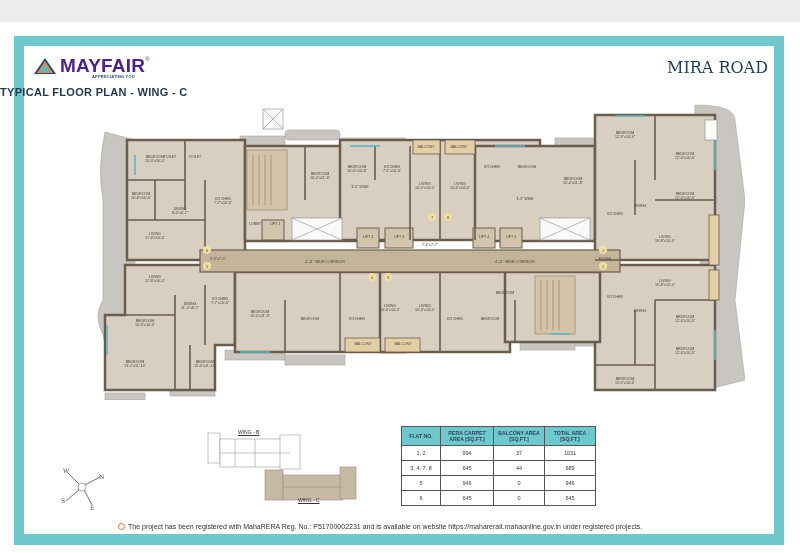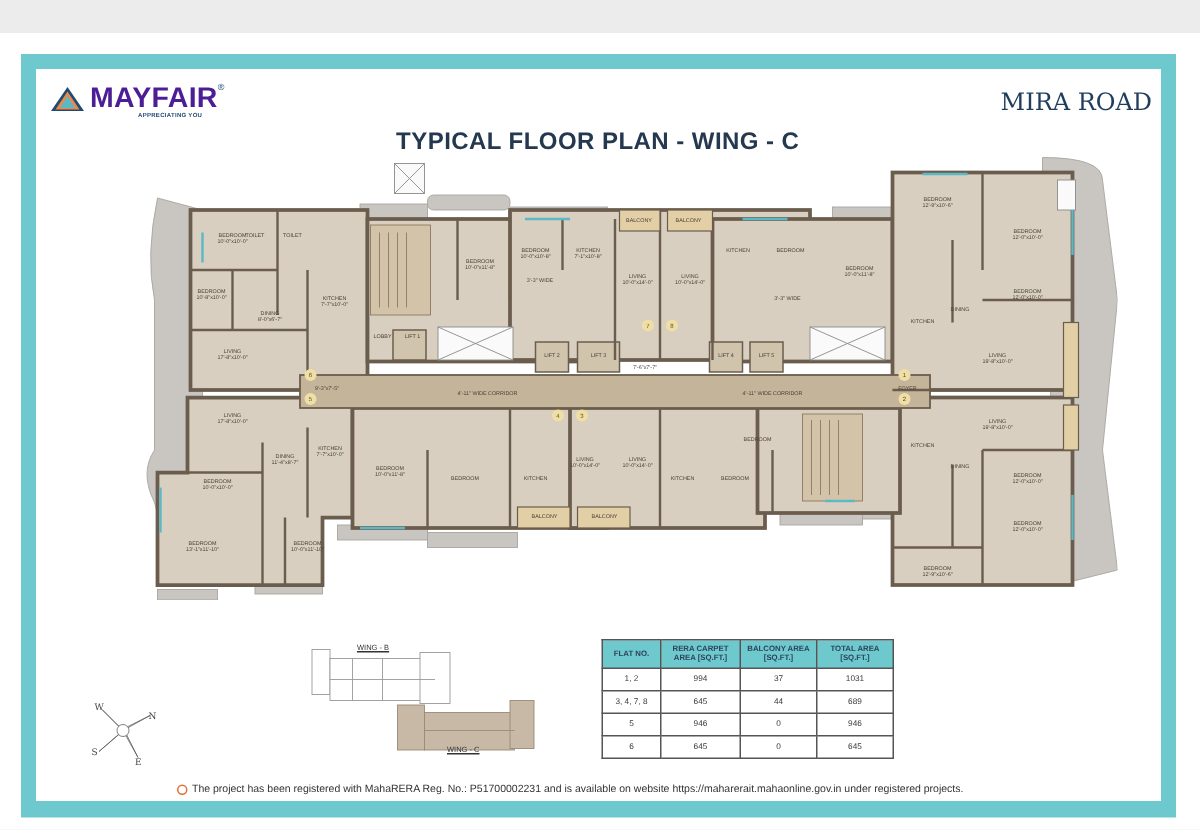--- a/index.html
+++ b/index.html
@@ -7,21 +7,21 @@
   .topbar{position:absolute;left:0;top:0;width:800px;height:22px;background:#ececec;}
   .sheet{position:absolute;left:0;top:22px;width:800px;height:531px;background:#fff;}
   .frame{position:absolute;left:14px;top:36px;width:770px;height:509px;background:#6ec9cf;}
   .inner{position:absolute;left:24px;top:46px;width:750px;height:488px;background:#fff;}
   .logo{position:absolute;left:34px;top:56px;display:flex;align-items:flex-start;}
   .logo-mark{width:22px;height:16px;margin-right:4px;margin-top:2px;}
   .logo-text{font-weight:bold;font-size:19px;color:#4c1d95;letter-spacing:0.2px;line-height:20px;}
   .logo-reg{font-size:6px;color:#1f4a73;vertical-align:top;}
   .tagline{position:absolute;left:92px;top:74px;font-size:4px;font-weight:bold;color:#1f4a73;letter-spacing:0.2px;}
   .location{position:absolute;right:32px;top:58px;font-family:"DejaVu Serif",serif;font-weight:normal;font-size:16px;color:#1f3d5c;}
-  .plan-title{position:absolute;left:0;width:797px;top:86px;text-align:center;font-weight:bold;font-size:16px;color:#24384f;letter-spacing:0.3px;}
+  .plan-title{position:absolute;left:0;width:797px;top:86px;text-align:left;font-weight:bold;font-size:11px;color:#24384f;letter-spacing:0.3px;}
   .plan{position:absolute;left:95px;top:100px;width:650px;height:300px;}
   .area-table{position:absolute;left:401px;top:426px;border-collapse:collapse;font-size:5.5px;color:#3a3a3a;}
   .area-table th{background:#6ec9cf;color:#2e4458;font-weight:bold;font-size:5.2px;padding:2px 3px;border:0.8px solid #555;text-align:center;height:14px;line-height:6px;}
   .area-table td{border:0.8px solid #555;text-align:center;height:14px;padding:0 3px;background:#fff;}
   .keyplan{position:absolute;left:200px;top:425px;width:160px;height:78px;}
   .compass{position:absolute;left:60px;top:465px;width:45px;height:45px;}
   .footer{position:absolute;left:118px;top:523px;font-size:7px;color:#333;white-space:nowrap;display:flex;align-items:center;}
   .rera-icon{width:7px;height:7px;border-radius:50%;border:1px solid #e0703a;margin-right:3px;box-sizing:border-box;position:relative;}
 </style>
 </head>

